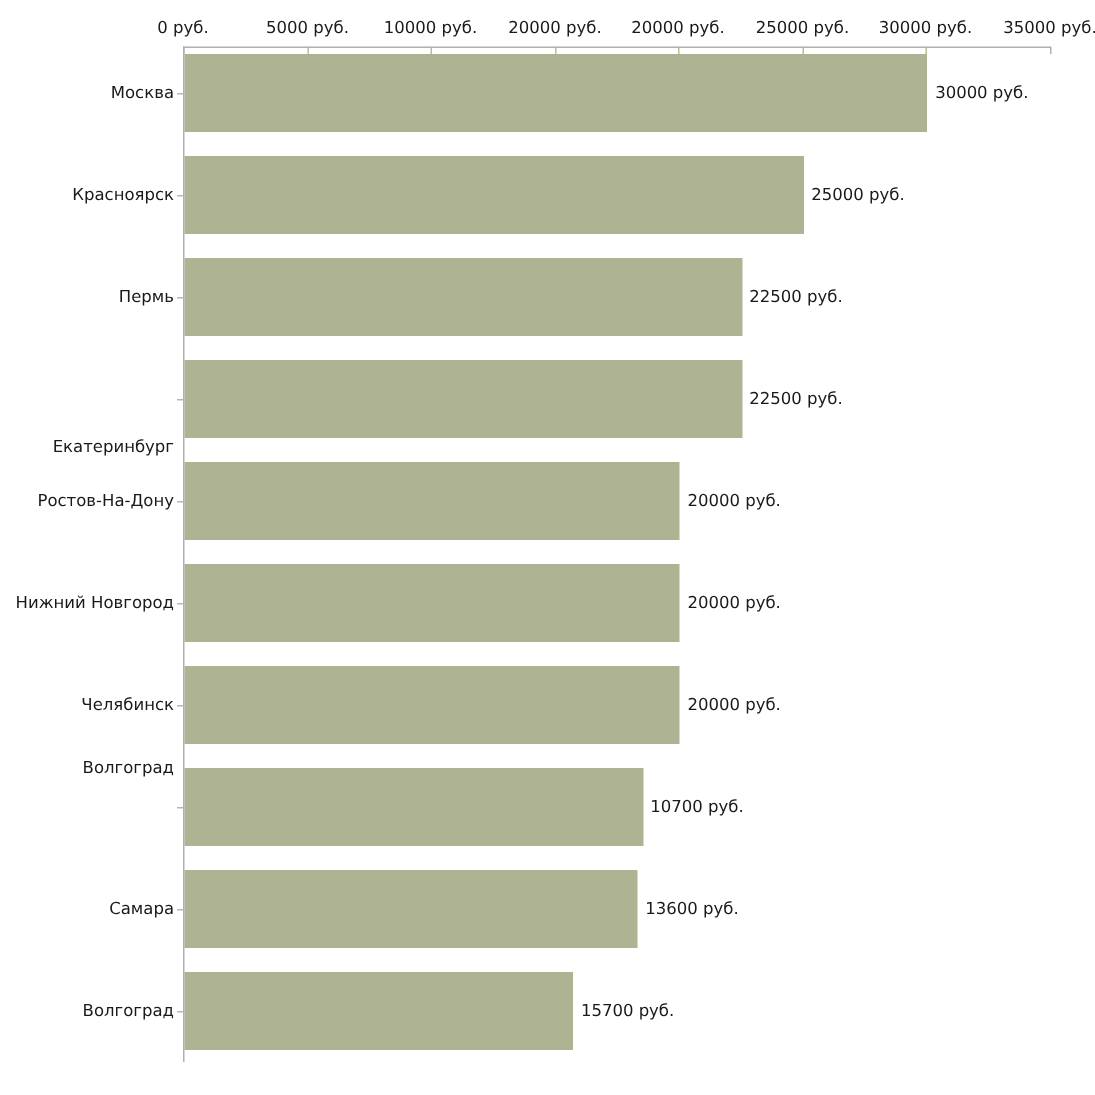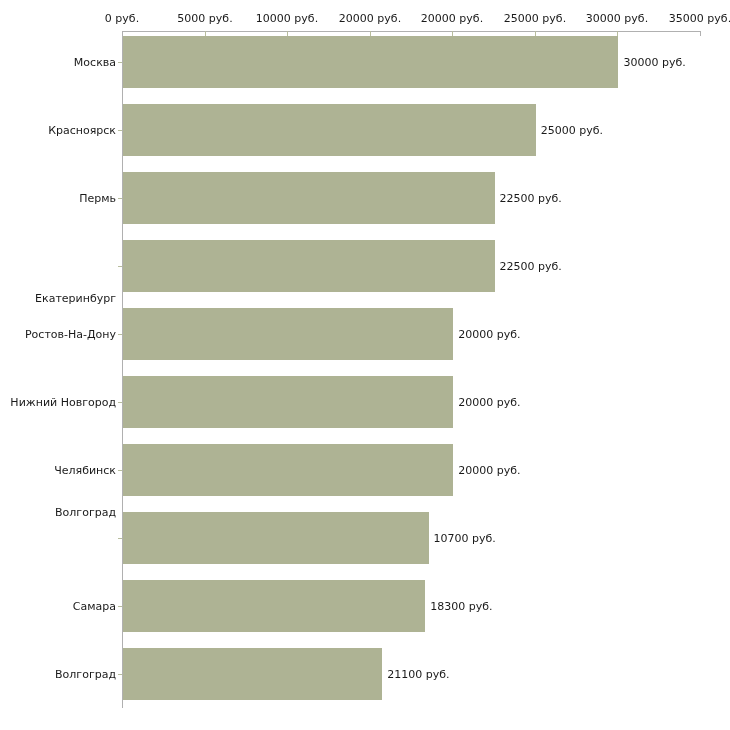--- a/index.html
+++ b/index.html
@@ -131,18 +131,18 @@
     <div class="cat-tick" style="left: 118px; top: 470px;"></div>
     <div class="cat-label" style="right: 614px; top: 470px;">Челябинск</div>
     <div class="bar-value-label" style="left: 458.286px; top: 470px;">20000 руб.</div>
     <div class="bar" style="left: 123px; top: 512px; width: 305.514px; height: 52px; background: rgb(174, 179, 148);"></div>
     <div class="cat-tick" style="left: 118px; top: 538px;"></div>
     <div class="cat-label" style="right: 614px; top: 512px;">Волгоград</div>
     <div class="bar-value-label" style="left: 433.514px; top: 538px;">10700 руб.</div>
     <div class="bar" style="left: 123px; top: 580px; width: 302.211px; height: 52px; background: rgb(174, 179, 148);"></div>
     <div class="cat-tick" style="left: 118px; top: 606px;"></div>
     <div class="cat-label" style="right: 614px; top: 606px;">Самара</div>
-    <div class="bar-value-label" style="left: 430.211px; top: 606px;">18300 руб.</div>
+    <div class="bar-value-label" style="left: 430.211px; top: 606px;">13600 руб.</div>
     <div class="bar" style="left: 123px; top: 648px; width: 259.274px; height: 52px; background: rgb(174, 179, 148);"></div>
     <div class="cat-tick" style="left: 118px; top: 674px;"></div>
     <div class="cat-label" style="right: 614px; top: 674px;">Волгоград</div>
-    <div class="bar-value-label" style="left: 387.274px; top: 674px;">21100 руб.</div>
+    <div class="bar-value-label" style="left: 387.274px; top: 674px;">15700 руб.</div>
   </div>
 
 </body></html>

